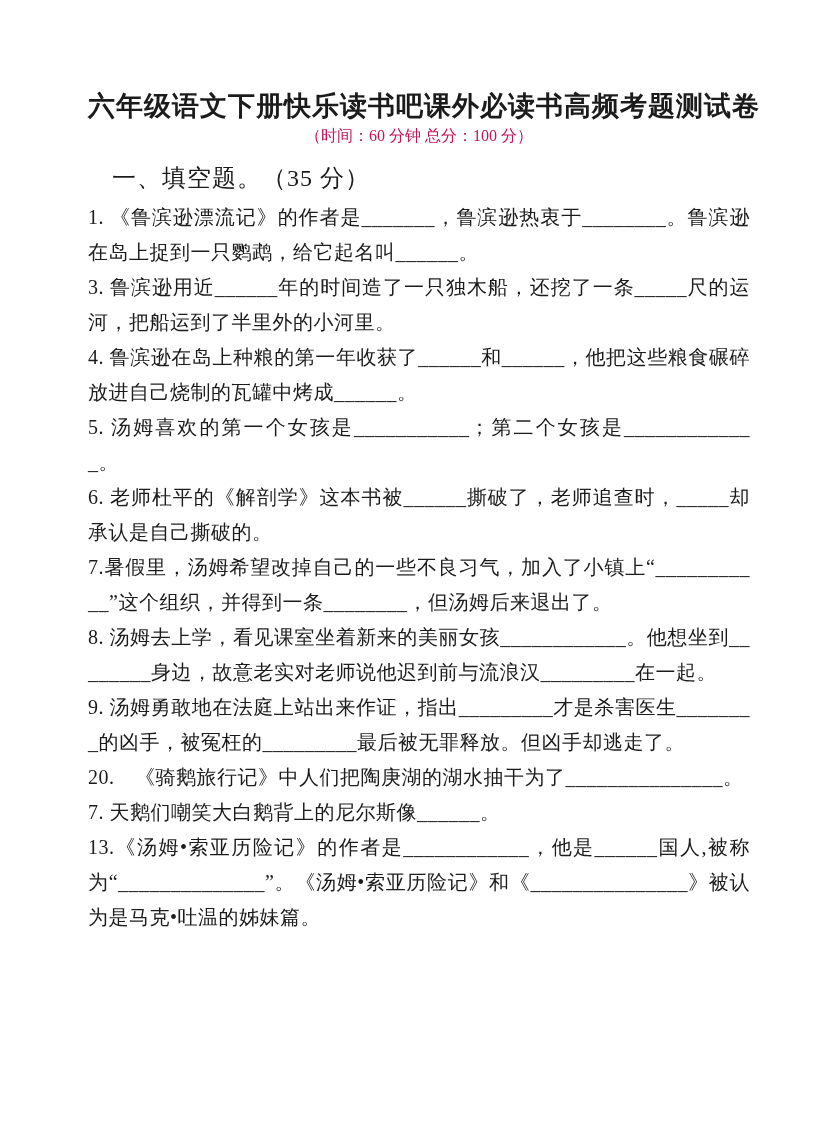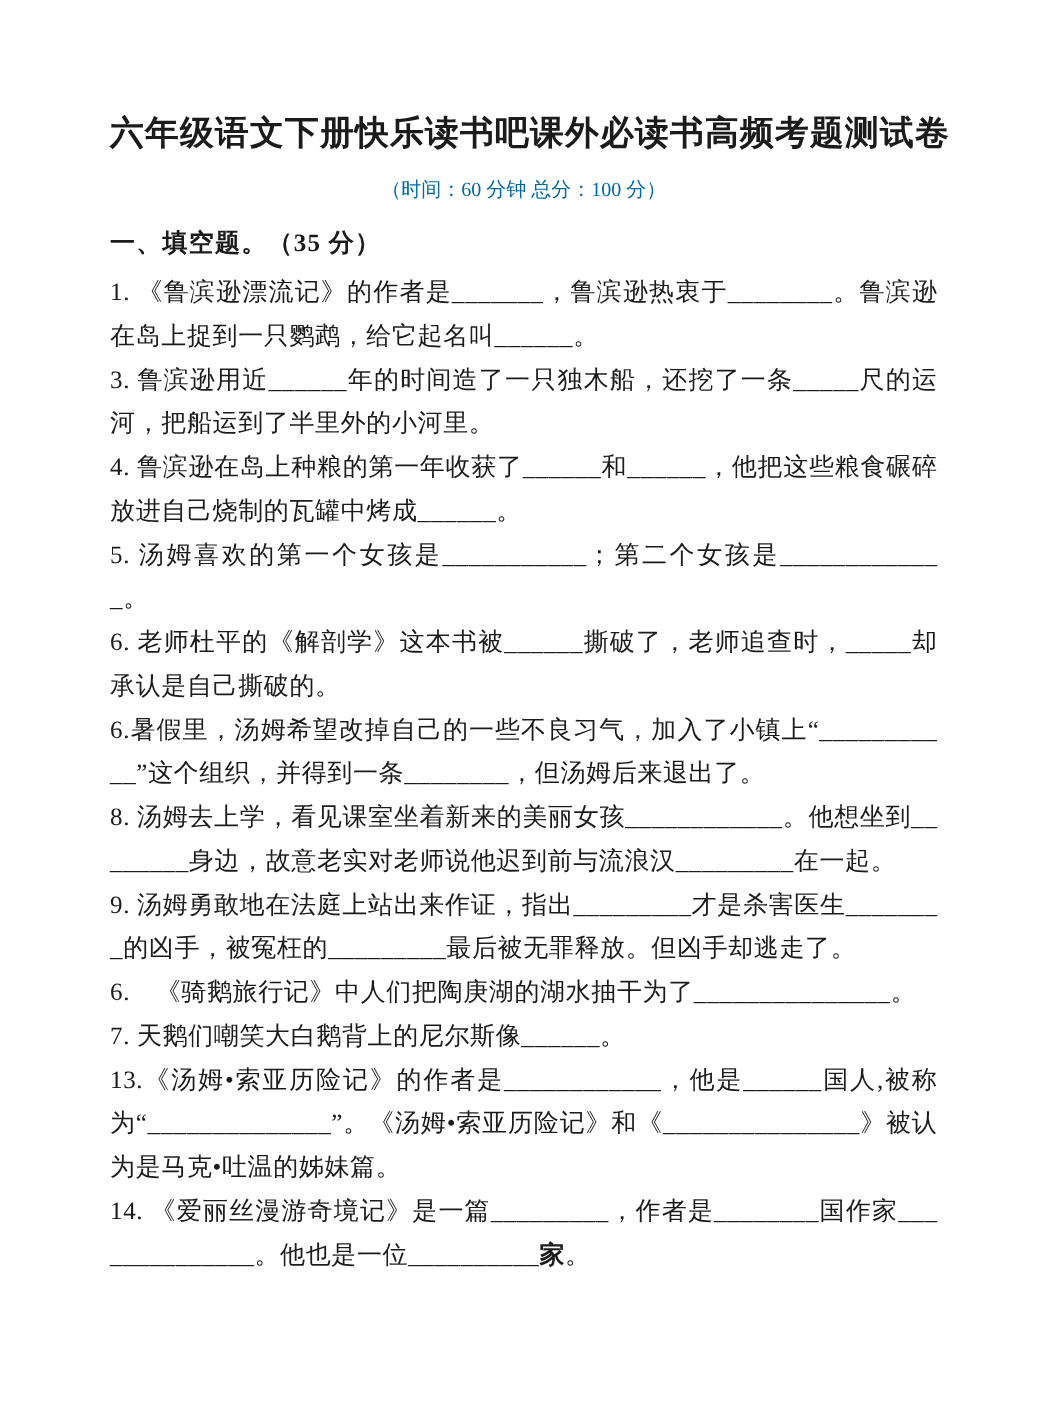--- a/index.html
+++ b/index.html
@@ -25,30 +25,30 @@
     font-size: 27px;
     font-weight: bold;
     text-align: center;
     letter-spacing: 1px;
     line-height: 36px;
     white-space: nowrap;
   }
   .exam-info {
     font-size: 16px;
     text-align: center;
-    margin-top: 17px;
     line-height: 24px;
-    color: #0369a1;
+    color: #be185d;
   }
   .section-heading {
-    font-size: 20px;
-    font-weight: bold;
+    font-size: 24px;
+    font-weight: normal;
     margin-top: 15px;
     line-height: 30px;
     letter-spacing: 1px;
+    margin-left: 24px;
   }
   .questions {
     margin-top: 7px;
   }
   .question {
     margin: 0;
     font-size: 20px;
     line-height: 35px;
     text-align: justify;
     word-break: break-all;
@@ -68,22 +68,21 @@
   <div class="exam-info">（时间：60 分钟  总分：100 分）</div>
 
   <div class="section-heading">一、填空题。（35 分）</div>
 
   <div class="questions">
     <p class="question"><span>1. 《鲁滨逊漂流记》的作者是_______，鲁滨逊热衷于________。鲁滨逊在岛上捉到一只鹦鹉，给它起名叫______。</span></p>
     <p class="question"><span>3. 鲁滨逊用近______年的时间造了一只独木船，还挖了一条_____尺的运河，把船运到了半里外的小河里。</span></p>
     <p class="question"><span>4. 鲁滨逊在岛上种粮的第一年收获了______和______，他把这些粮食碾碎放进自己烧制的瓦罐中烤成______。</span></p>
     <p class="question"><span>5. 汤姆喜欢的第一个女孩是___________；第二个女孩是_____________。</span></p>
     <p class="question"><span>6. 老师杜平的《解剖学》这本书被______撕破了，老师追查时，_____却承认是自己撕破的。</span></p>
-    <p class="question"><span>6.暑假里，汤姆希望改掉自己的一些不良习气，加入了小镇上“___________”这个组织，并得到一条________，但汤姆后来退出了。</span></p>
+    <p class="question"><span>7.暑假里，汤姆希望改掉自己的一些不良习气，加入了小镇上“___________”这个组织，并得到一条________，但汤姆后来退出了。</span></p>
     <p class="question"><span>8. 汤姆去上学，看见课室坐着新来的美丽女孩____________。他想坐到________身边，故意老实对老师说他迟到前与流浪汉_________在一起。</span></p>
     <p class="question"><span>9. 汤姆勇敢地在法庭上站出来作证，指出_________才是杀害医生________的凶手，被冤枉的_________最后被无罪释放。但凶手却逃走了。</span></p>
-    <p class="question"><span>6.　《骑鹅旅行记》中人们把陶庚湖的湖水抽干为了_______________。</span></p>
+    <p class="question"><span>20.　《骑鹅旅行记》中人们把陶庚湖的湖水抽干为了_______________。</span></p>
     <p class="question"><span>7.  天鹅们嘲笑大白鹅背上的尼尔斯像______。</span></p>
     <p class="question"><span>13.《汤姆•索亚历险记》的作者是____________，他是______国人,被称为“______________”。《汤姆•索亚历险记》和《_______________》被认为是马克•吐温的姊妹篇。</span></p>
-    <p class="question"><span>14. 《爱丽丝漫游奇境记》是一篇_________，作者是________国作家______________。他也是一位__________</span><span class="b">家</span><span>。</span></p>
   </div>
 
 </div>
 
 </body></html>

